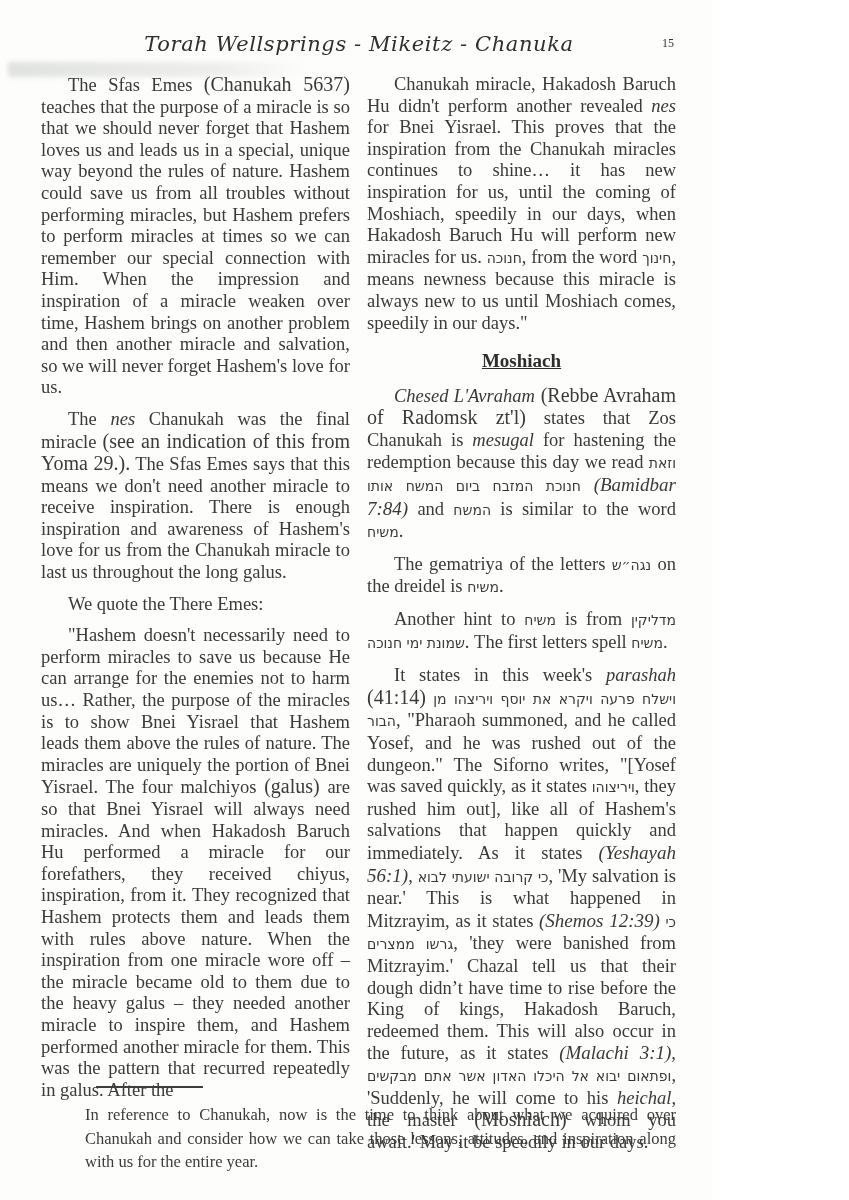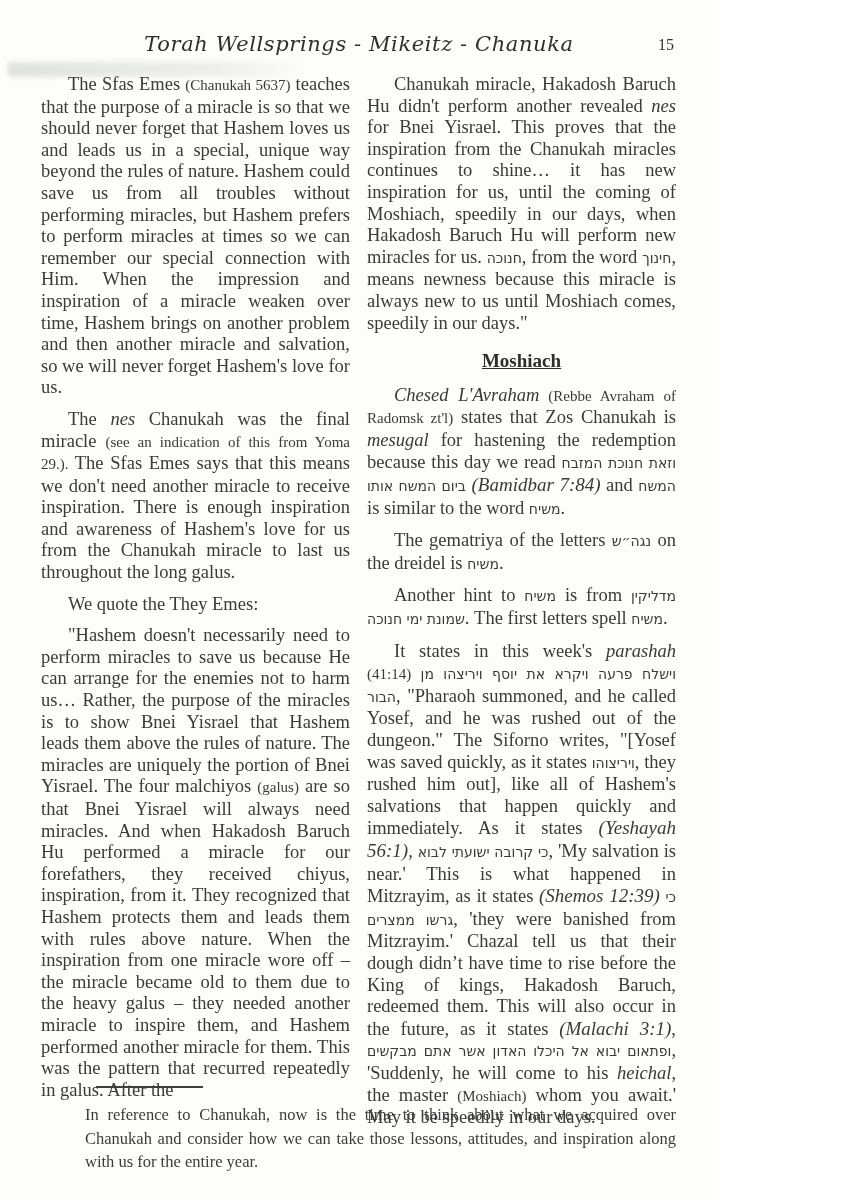--- a/index.html
+++ b/index.html
@@ -19,42 +19,42 @@
   .hdr-title{
     text-align:center;
     font-family:"DejaVu Serif","Liberation Serif",serif;
     font-style:italic;
     font-size:21px;
     letter-spacing:0.6px;
     color:#2f2f2f;
   }
   .hdr-page{
     position:absolute;right:4px;top:4px;
-    font-size:16px;color:#333;
+    font-size:12px;color:#333;
   }
   
   .artifact{
     position:absolute;left:8px;top:62px;width:300px;height:15px;
     background:linear-gradient(90deg,#7c857d 0%,#98a099 30%,#b9beb9 70%,transparent 100%);
     opacity:0.22;filter:blur(2.5px);border-radius:2px;
   }
   
   .cols{
     position:absolute;top:74px;left:41px;right:36px;
     display:flex;gap:17px;
   }
   .col{
     width:50%;
     text-align:justify;
     font-size:18.5px;
     line-height:21.6px;
   }
   .col p{margin:0 0 10px 0;text-indent:27px;}
   .col p:last-child{margin-bottom:0;}
-  .sm{font-size:15px;}
+  .sm{font-size:20px;}
   .it{font-style:italic;}
   .smit{font-size:19px;font-style:italic;}
   .he{font-family:"DejaVu Serif","DejaVu Sans",serif;font-size:14px;}
   .sec-heading{
     text-align:center;font-weight:bold;text-indent:0 !important;
     margin:16px 0 13px 0 !important;font-size:19px;color:#2e2e2e;text-decoration:underline;
   }
   
   .footnote{position:absolute;left:41px;right:36px;top:1086px;margin-left:44px;}
   .fn-rule{
@@ -77,21 +77,21 @@
 
   <div class="artifact"></div>
 
   <div class="cols">
 
     <div class="col">
       <p><span>The Sfas Emes </span><span class="sm">(Chanukah 5637)</span><span> teaches that the purpose of a miracle is so that we should never forget that Hashem loves us and leads us in a special, unique way beyond the rules of nature. Hashem could save us from all troubles without performing miracles, but Hashem prefers to perform miracles at times so we can remember our special connection with Him. When the impression and inspiration of a miracle weaken over time, Hashem brings on another problem and then another miracle and salvation, so we will never forget Hashem's love for us.</span></p>
 
       <p><span>The </span><span class="it">nes</span><span> Chanukah was the final miracle </span><span class="sm">(see an indication of this from Yoma 29.).</span><span> The Sfas Emes says that this means we don't need another miracle to receive inspiration. There is enough inspiration and awareness of Hashem's love for us from the Chanukah miracle to last us throughout the long galus.</span></p>
 
-      <p><span>We quote the They Emes:</span></p>
+      <p><span>We quote the There Emes:</span></p>
 
       <p><span>"Hashem doesn't necessarily need to perform miracles to save us because He can arrange for the enemies not to harm us… Rather, the purpose of the miracles is to show Bnei Yisrael that Hashem leads them above the rules of nature. The miracles are uniquely the portion of Bnei Yisrael. The four malchiyos </span><span class="sm">(galus)</span><span> are so that Bnei Yisrael will always need miracles. And when Hakadosh Baruch Hu performed a miracle for our forefathers, they received chiyus, inspiration, from it. They recognized that Hashem protects them and leads them with rules above nature. When the inspiration from one miracle wore off – the miracle became old to them due to the heavy galus – they needed another miracle to inspire them, and Hashem performed another miracle for them. This was the pattern that recurred repeatedly in galus. After the</span></p>
     </div>
 
     <div class="col">
       <p><span>Chanukah miracle, Hakadosh Baruch Hu didn't perform another revealed </span><span class="it">nes</span><span> for Bnei Yisrael. This proves that the inspiration from the Chanukah miracles continues to shine… it has new inspiration for us, until the coming of Moshiach, speedily in our days, when Hakadosh Baruch Hu will perform new miracles for us. </span><span class="he">חנוכה</span><span>, from the word </span><span class="he">חינוך</span><span>, means newness because this miracle is always new to us until Moshiach comes, speedily in our days."</span></p>
 
       <p class="sec-heading">Moshiach</p>
 
       <p><span class="it">Chesed L'Avraham</span><span class="sm"> (Rebbe Avraham of Radomsk zt'l)</span><span> states that Zos Chanukah is </span><span class="it">mesugal</span><span> for hastening the redemption because this day we read </span><span class="he">וזאת חנוכת המזבח ביום המשח אותו</span><span class="smit"> (Bamidbar 7:84)</span><span> and </span><span class="he">המשח</span><span> is similar to the word </span><span class="he">משיח</span><span>.</span></p>

